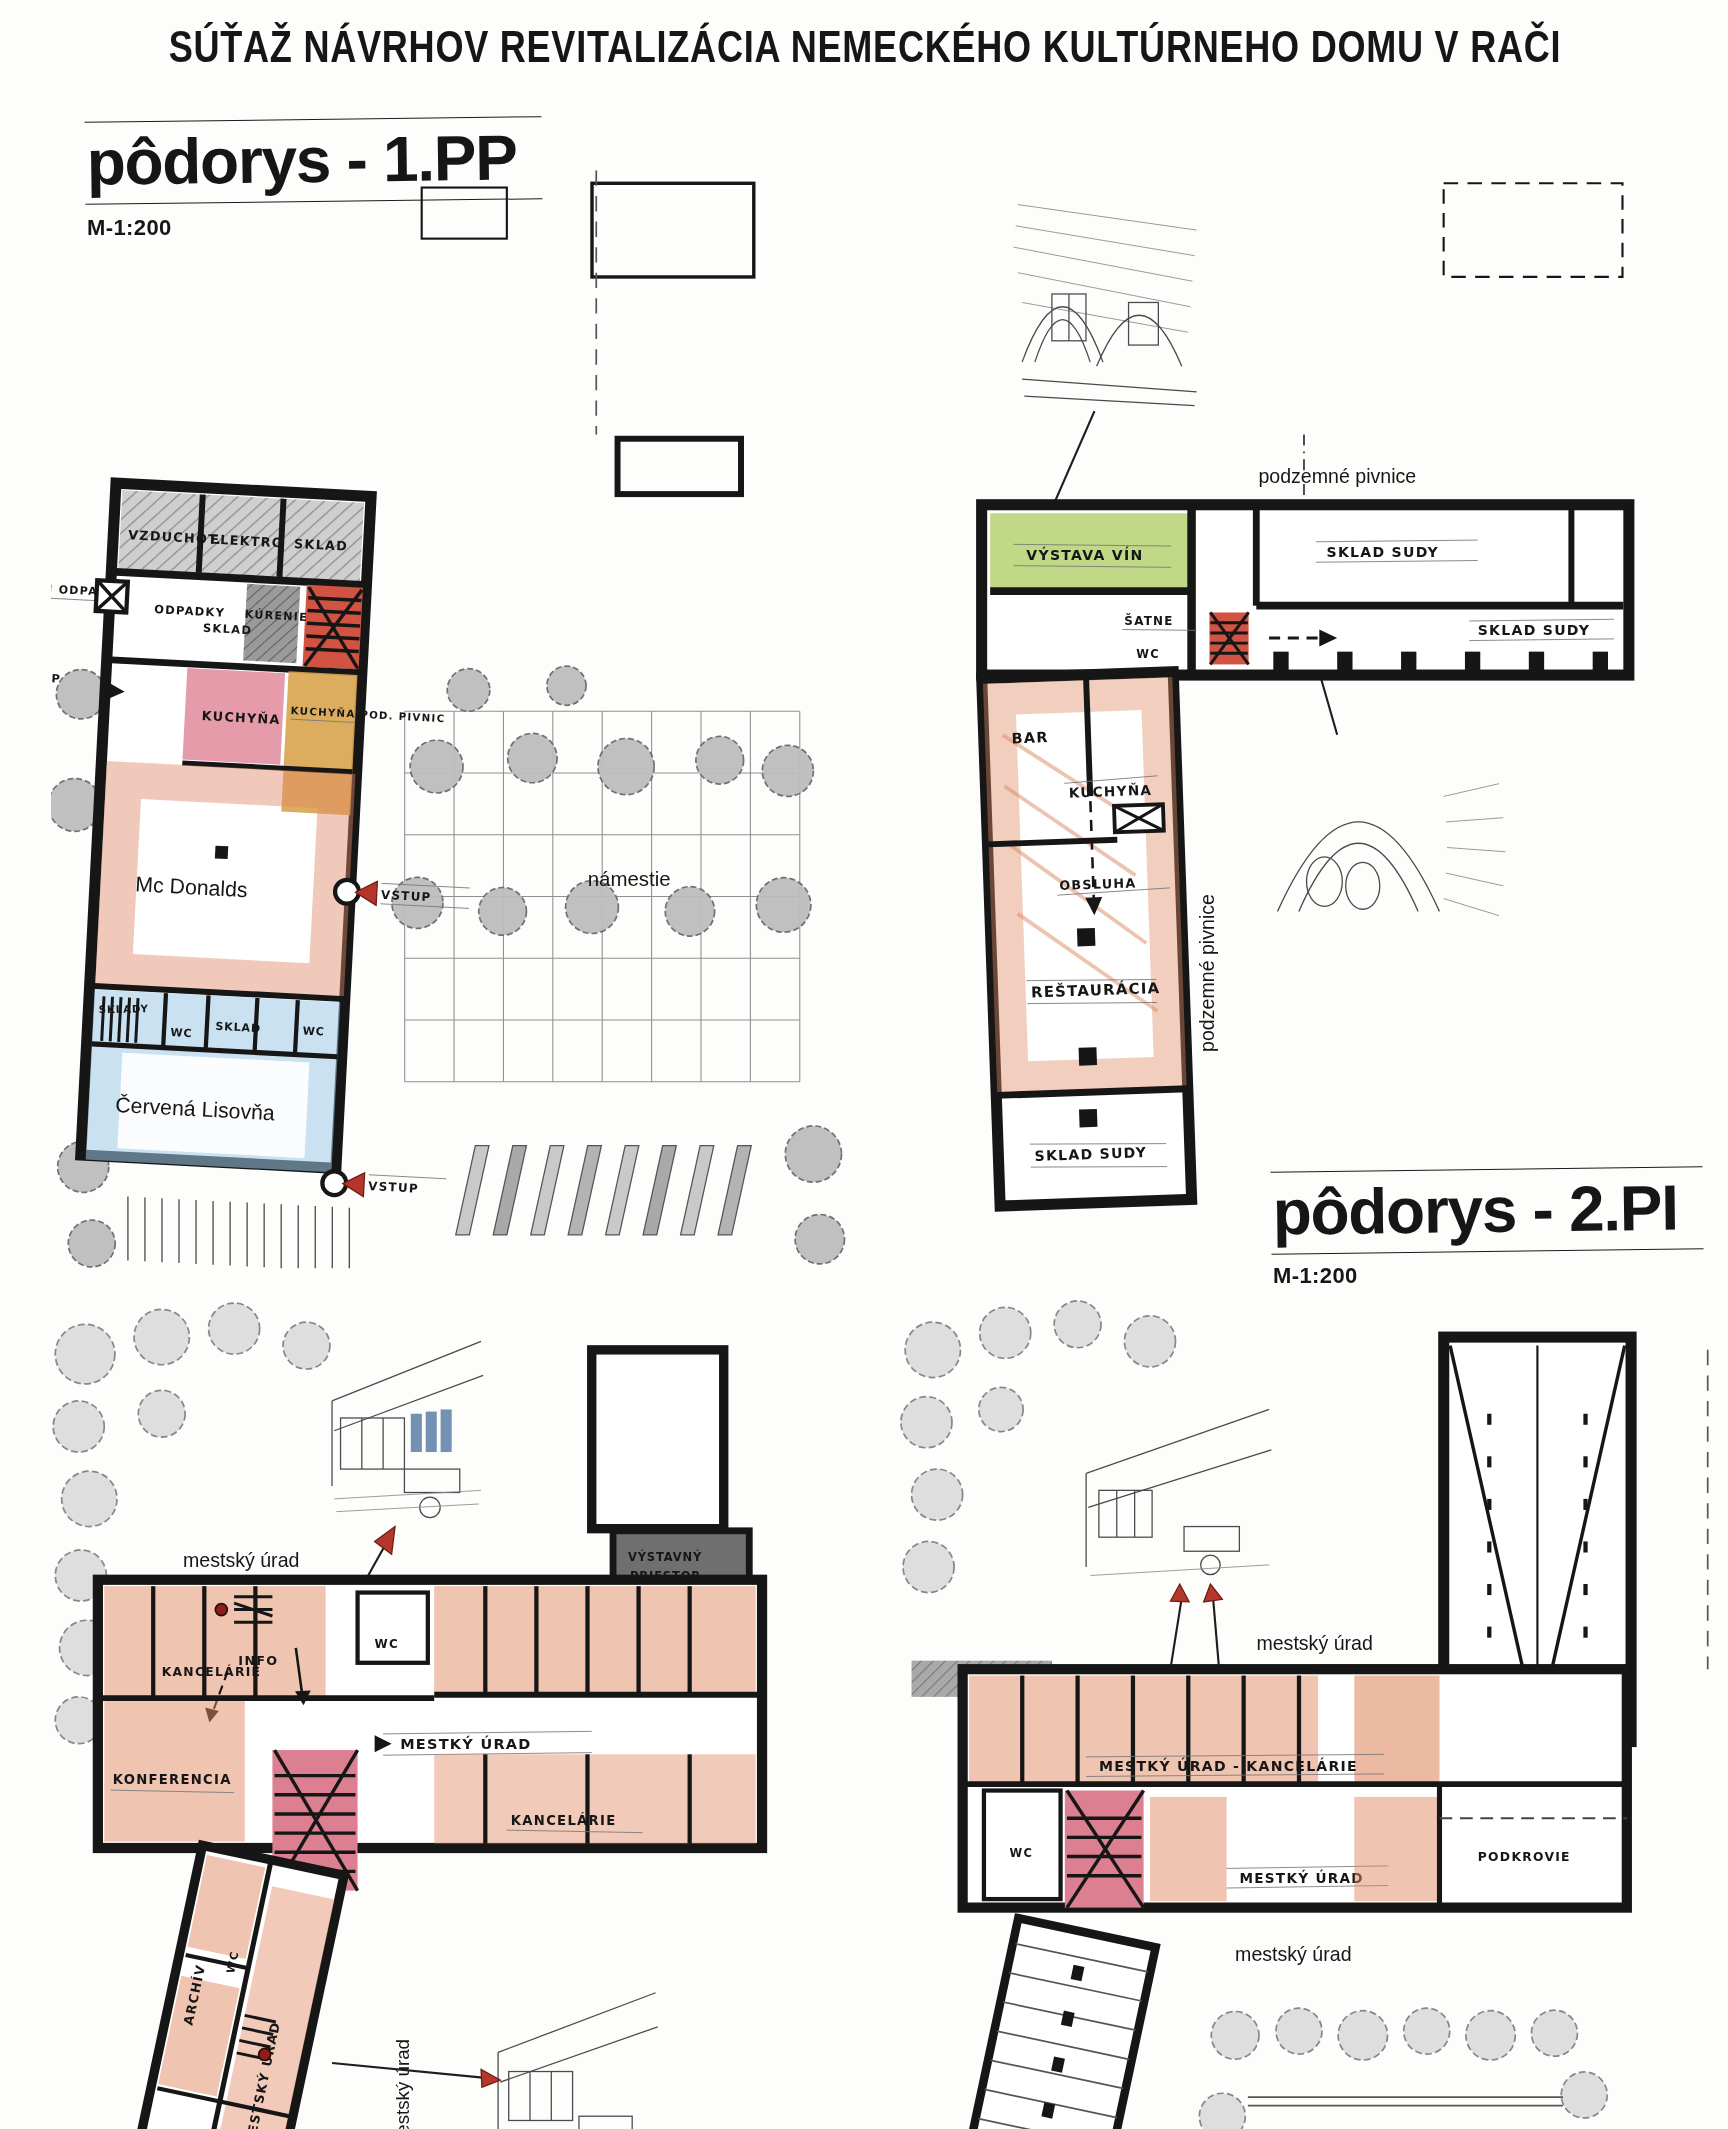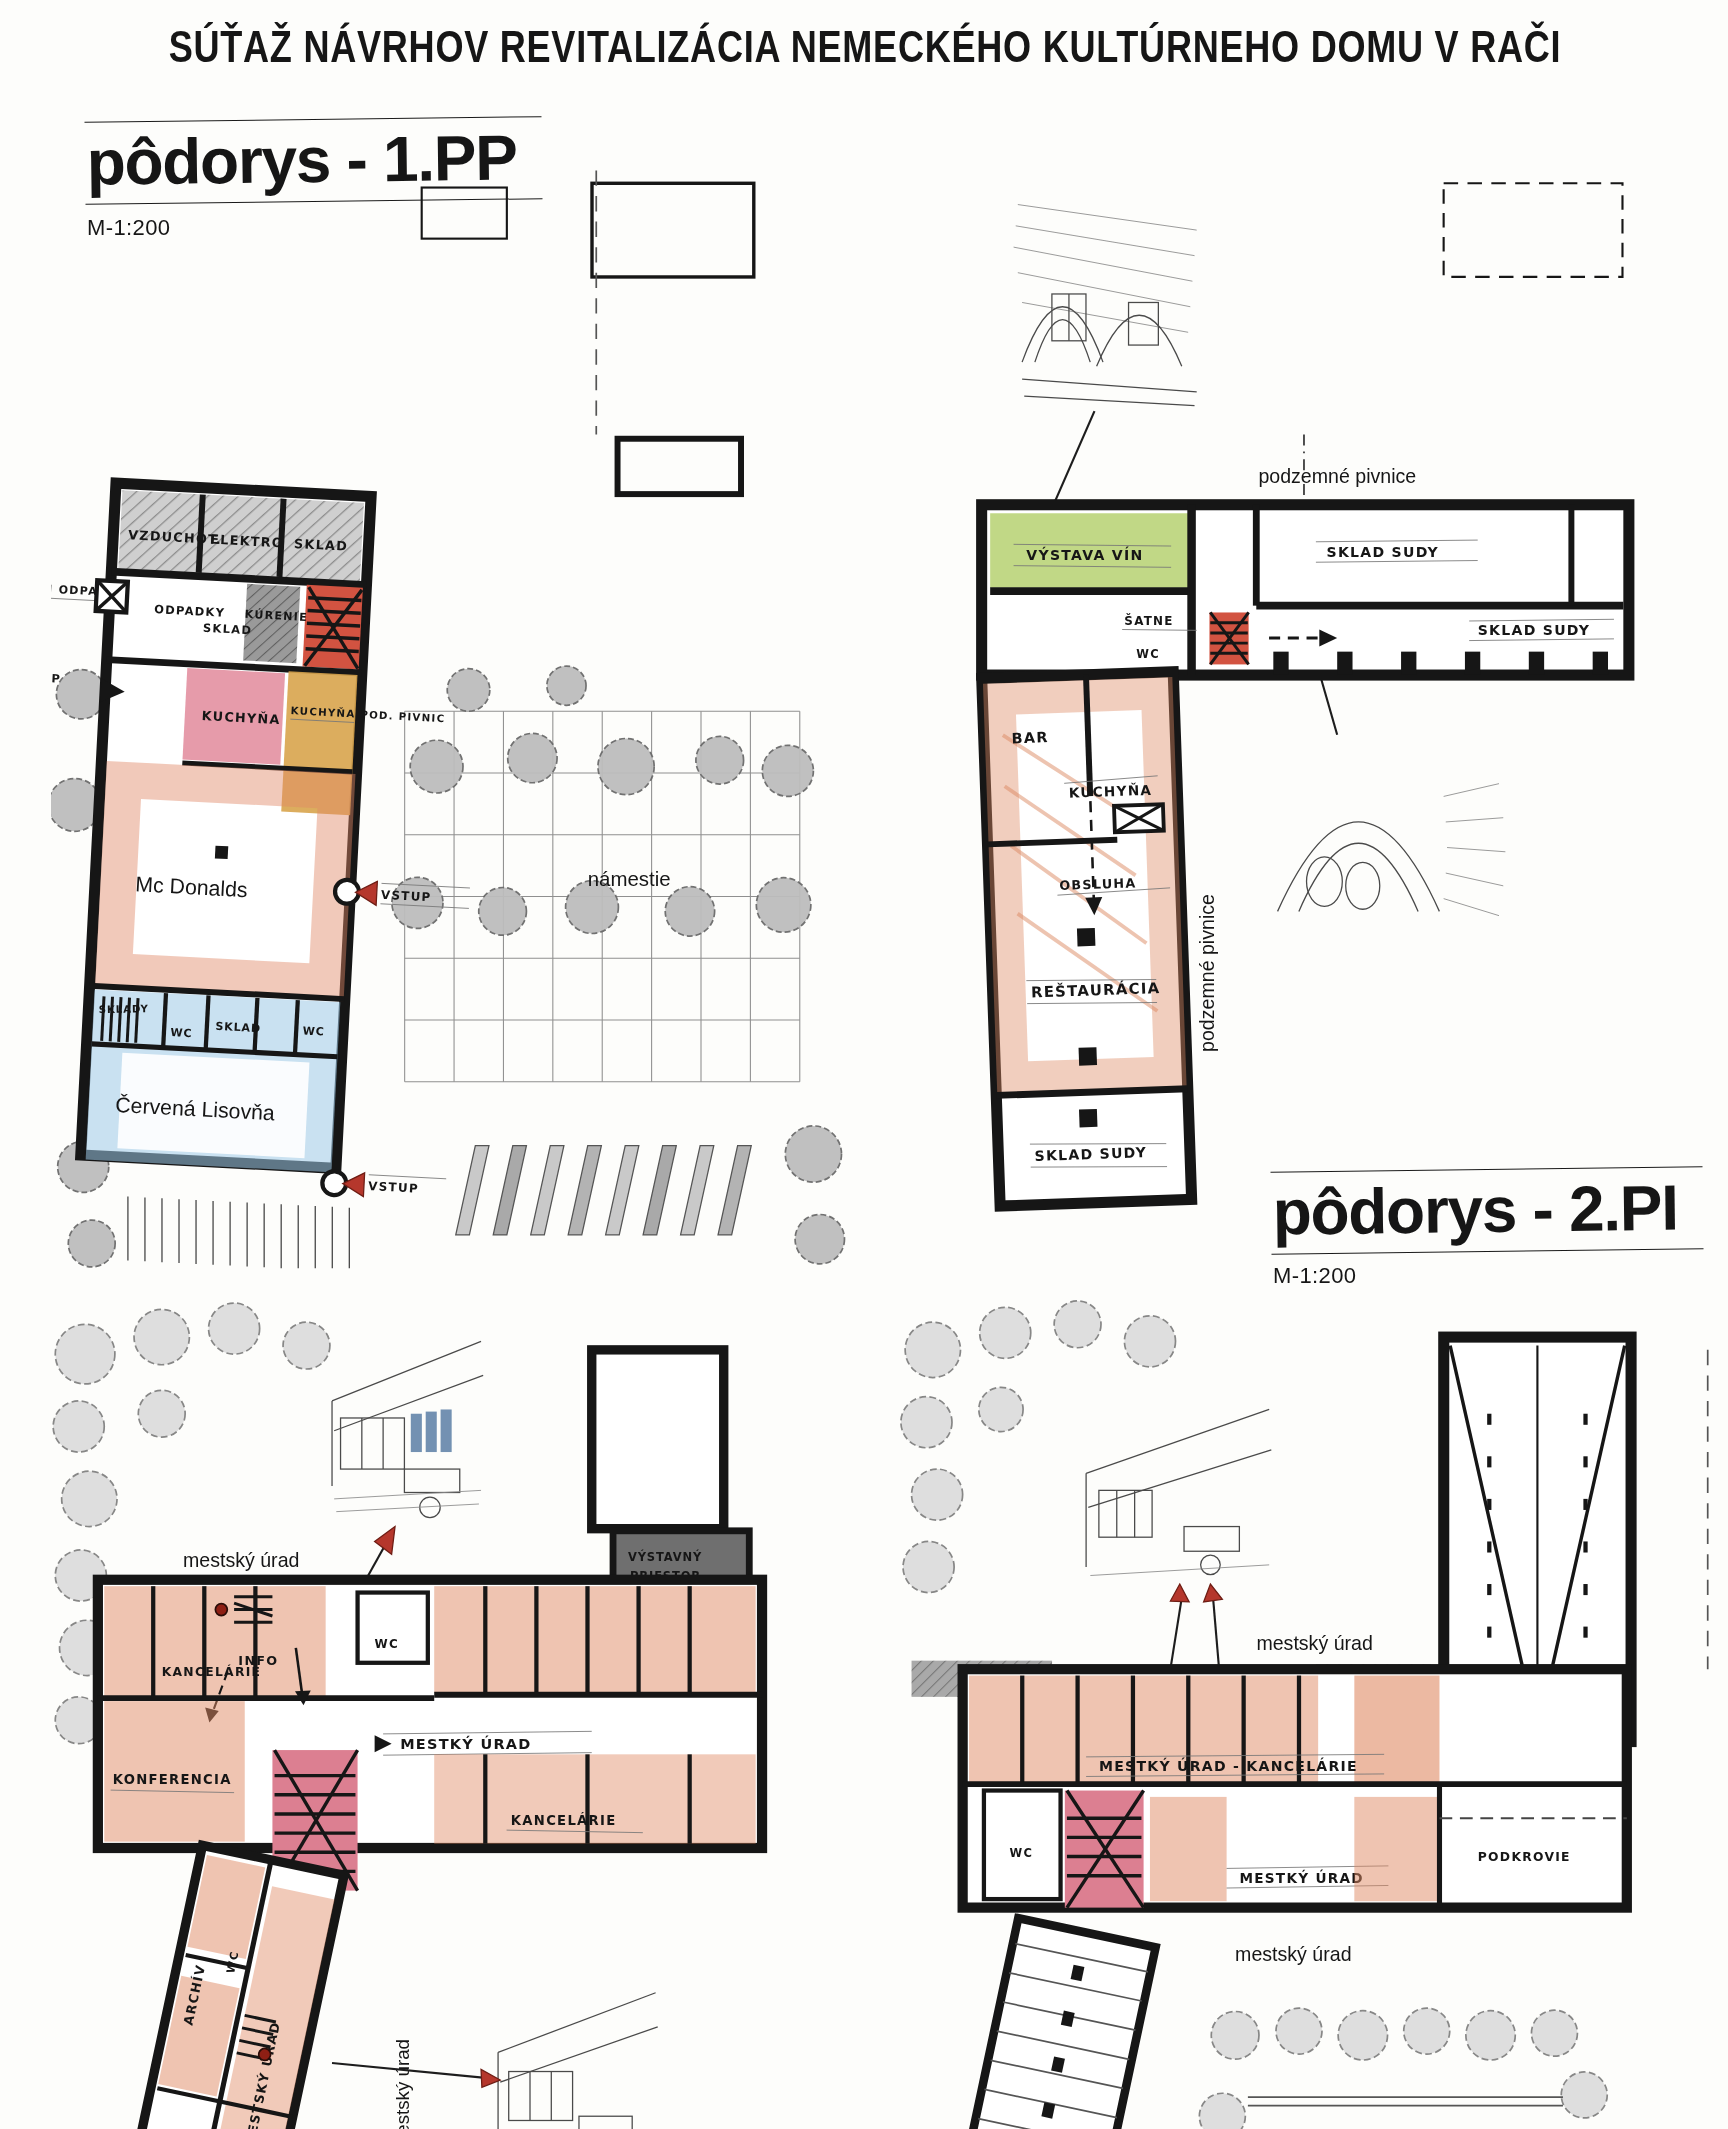--- a/index.html
+++ b/index.html
@@ -10,21 +10,21 @@
   .poster-title{
     position:absolute;top:22px;left:50%;
     transform:translateX(-50%) scaleX(.82);transform-origin:center;
     font-size:44px;font-weight:700;letter-spacing:0.9px;white-space:nowrap;
   }
   .plan-heading{
     position:absolute;font-size:64px;font-weight:700;letter-spacing:-1.3px;
     border-top:1.7px solid #1a1a1a;border-bottom:1.7px solid #1a1a1a;
     padding:2.6px 25.6px 4.3px 1.7px;transform:rotate(-.7deg);white-space:nowrap;
   }
-  .plan-scale{position:absolute;font-size:22px;font-weight:400;letter-spacing:0.4px;}
+  .plan-scale{position:absolute;font-size:22px;font-weight:700;letter-spacing:0.4px;}
   svg{position:absolute;}
   svg text{font-family:"Liberation Sans",sans-serif;fill:#161616;}
   .typed{font-family:"Liberation Sans",sans-serif;}
   .hand{font-family:"DejaVu Sans",sans-serif;font-weight:600;letter-spacing:3px;}
   .handS{font-family:"DejaVu Sans",sans-serif;font-weight:600;letter-spacing:2px;}
   .tree{fill:#dcdcdc;stroke:#7d7d7d;stroke-width:4;stroke-dasharray:16 8;opacity:.92;}
   .treeD{fill:#bdbdbd;stroke:#6a6a6a;stroke-width:4;stroke-dasharray:14 7;opacity:.95;}
   .wall{fill:#ffffff;stroke:#161616;}
   .thin{stroke:#161616;fill:none;}
   .grid{stroke:#8f8f8f;stroke-width:2.5;}

